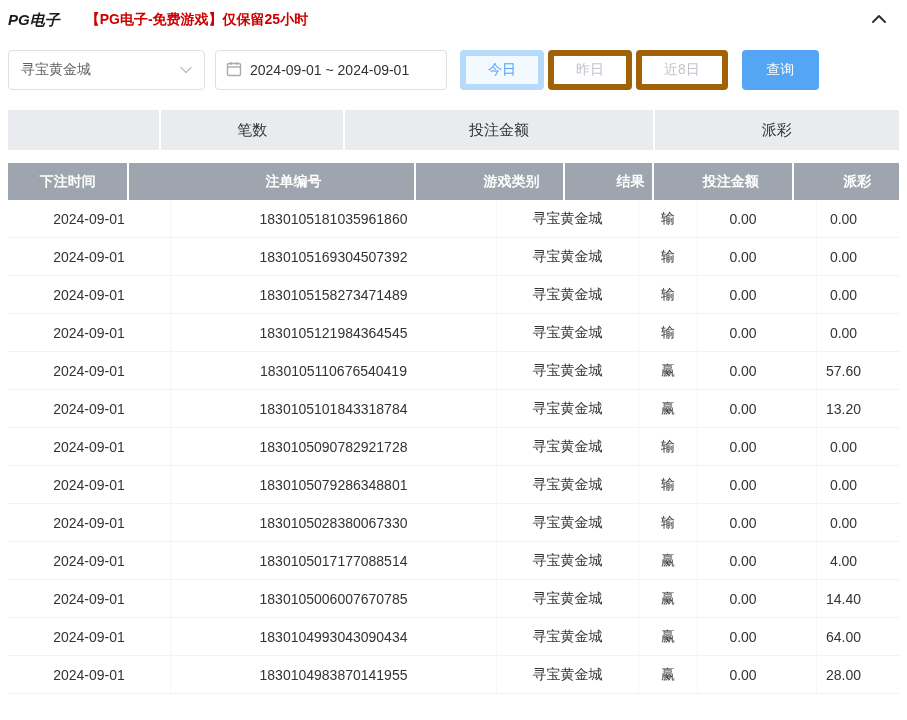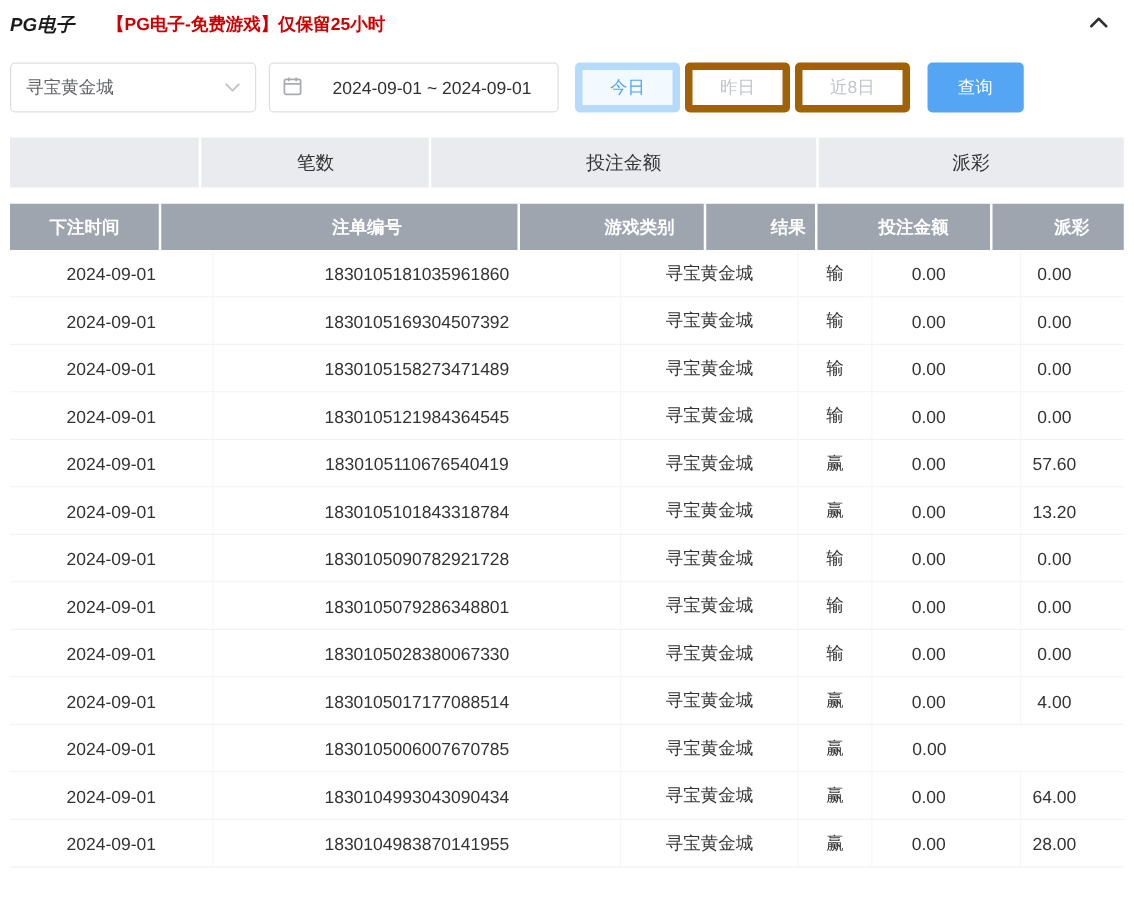--- a/index.html
+++ b/index.html
@@ -19,21 +19,21 @@
   
   .filter-bar { height: 40px; margin: 10px 8px 0 8px; display: flex; align-items: center; }
   .select-box {
     width: 197px; height: 40px; border: 1px solid #dcdfe6; border-radius: 4px;
     display: flex; align-items: center; padding: 0 12px; font-size: 14px; color: #606266;
     background: #fff; cursor: pointer;
   }
   .select-box .arrow { margin-left: auto; display: flex; align-items: center; }
   .date-box {
     width: 232px; height: 40px; border: 1px solid #dcdfe6; border-radius: 4px;
-    display: flex; align-items: center; gap: 24px; padding: 0 10px; margin-left: 10px;
+    display: flex; align-items: center; gap: 8px; padding: 0 10px; margin-left: 10px;
     font-size: 14px; color: #303133; background: #fff; cursor: pointer;
   }
   .quick-btn {
     height: 40px; padding: 0 22px; border: 6px solid #a16207; border-radius: 4px;
     background: #ffffff; color: #c0c4cc; font-size: 14px; cursor: pointer;
     font-family: inherit; margin-left: 4px;
   }
   .quick-btn.first { margin-left: 13px; }
   .quick-btn.active { color: #54a2f5; border-color: #b6dbfa; background: #f2f9ff; }
   .search-btn {
@@ -218,20 +218,21 @@
         <div class="cell c-result">赢</div>
         <div class="cell c-bet">0.00</div>
         <div class="cell c-payout">4.00</div>
       </div>
       <div class="trow">
         <div class="cell c-time">2024-09-01</div>
         <div class="cell c-id">1830105006007670785</div>
         <div class="cell c-game">寻宝黄金城</div>
         <div class="cell c-result">赢</div>
         <div class="cell c-bet">0.00</div>
+        <div class="cell c-payout">14.40</div>
       </div>
       <div class="trow">
         <div class="cell c-time">2024-09-01</div>
         <div class="cell c-id">1830104993043090434</div>
         <div class="cell c-game">寻宝黄金城</div>
         <div class="cell c-result">赢</div>
         <div class="cell c-bet">0.00</div>
         <div class="cell c-payout">64.00</div>
       </div>
       <div class="trow">

